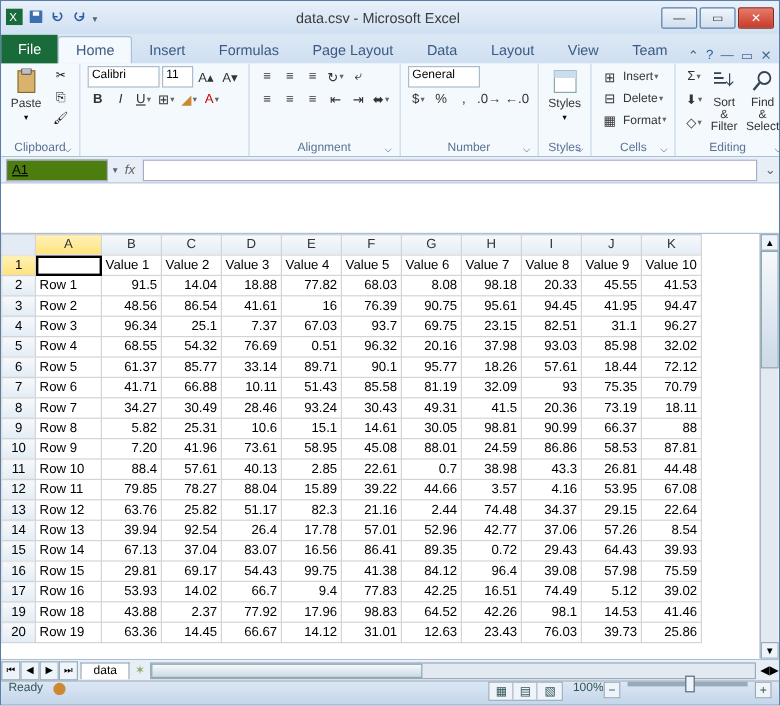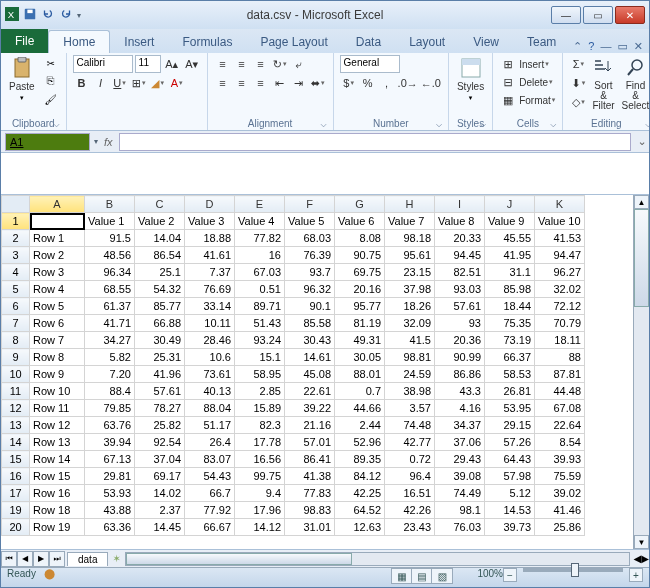--- a/index.html
+++ b/index.html
@@ -597,21 +597,21 @@
 
   <div class="statusbar">
     <span>Ready</span>
     <span style="margin-left:8px;color:#c83;">⬤</span>
     <div class="spacer"></div>
     <div class="view-btns">
       <div class="view-btn">▦</div>
       <div class="view-btn">▤</div>
       <div class="view-btn">▧</div>
     </div>
-    <span style="margin-left:24px;">100%</span>
+    <span style="margin-left:8px;">100%</span>
     <div class="zoom-btn">−</div>
     <div class="zoom-slider">
         <div class="tk"></div>
         <div class="hdl"></div>
       </div>
     <div class="zoom-btn">+</div>
   </div>
 
 </div>
 

